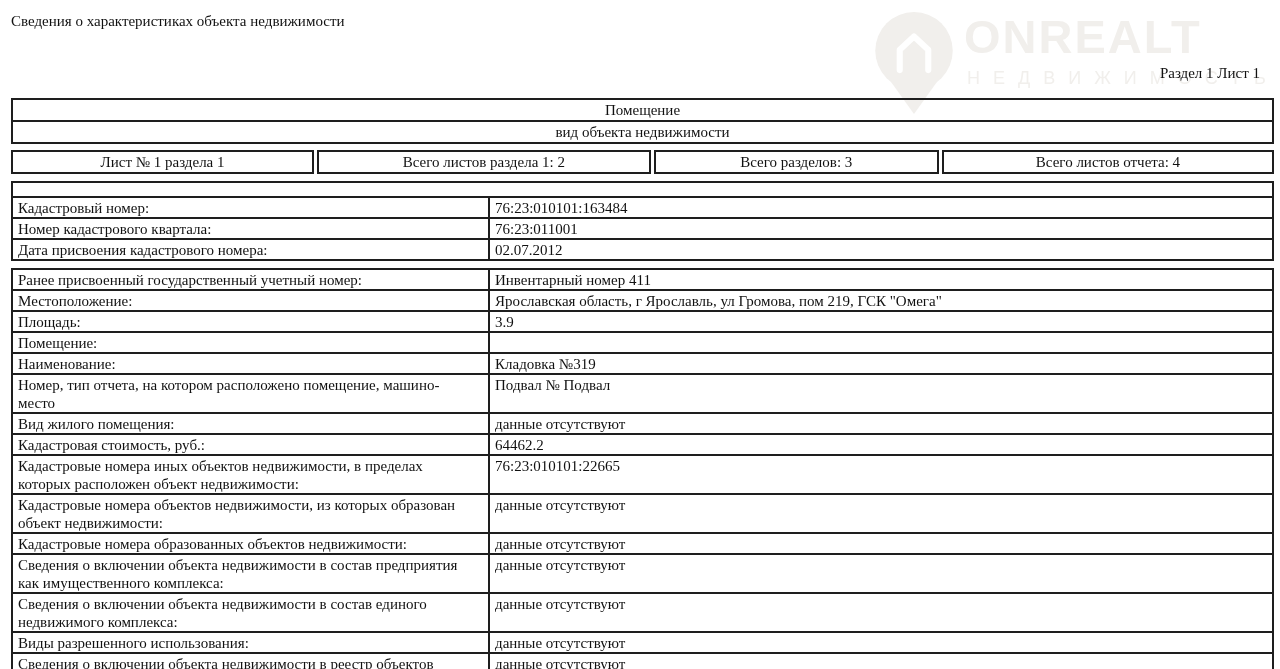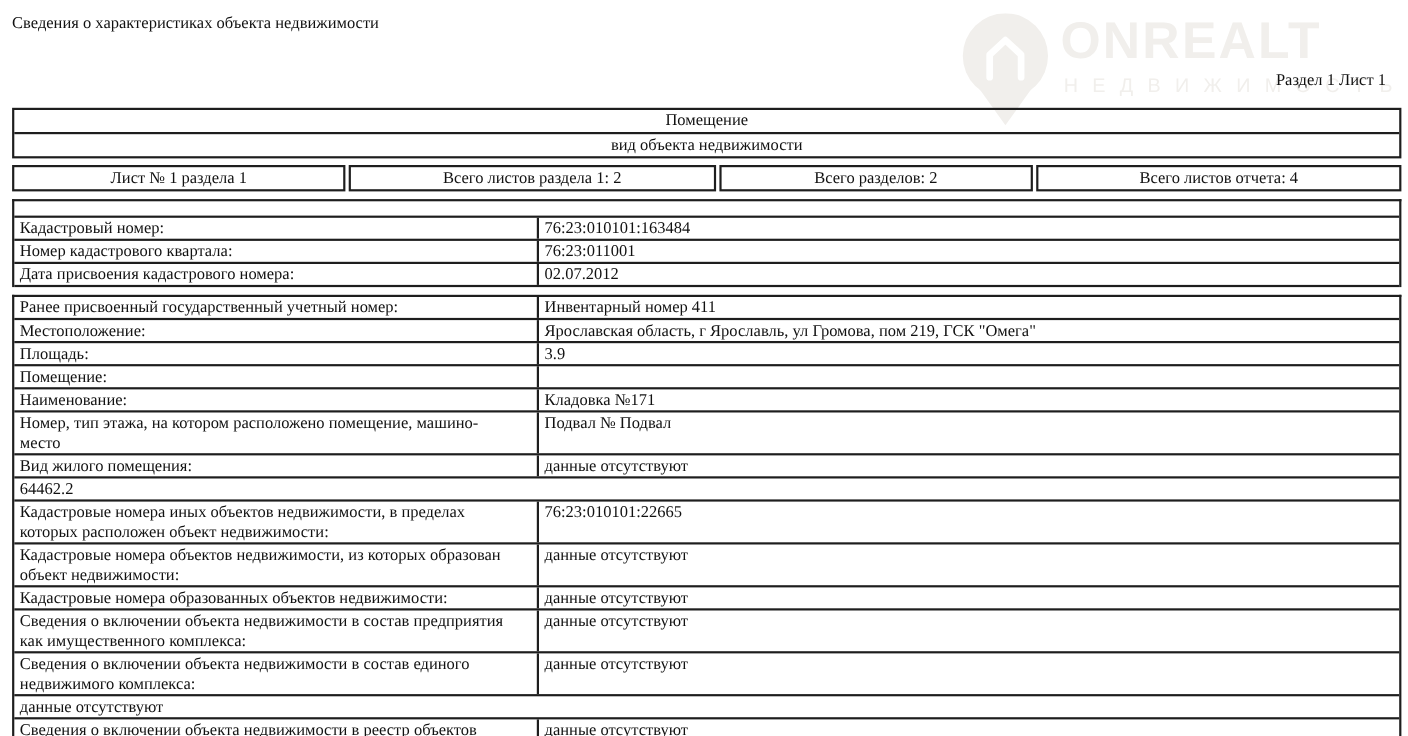--- a/index.html
+++ b/index.html
@@ -100,21 +100,21 @@
   <div class="section-label">Раздел 1 Лист 1</div>
 
   <div class="obj-header">
     <div class="hrow">Помещение</div>
     <div class="hrow">вид объекта недвижимости</div>
   </div>
 
   <div class="sheet-strip">
     <div class="scell c0">Лист № 1 раздела 1</div>
     <div class="scell c1">Всего листов раздела 1: 2</div>
-    <div class="scell c2">Всего разделов: 2</div>
+    <div class="scell c2">Всего разделов: 3</div>
     <div class="scell c3">Всего листов отчета: 4</div>
   </div>
 
   <div class="kv-table">
     <div class="kv-row spacer"></div>
     <div class="kv-row">
       <div class="kv-cell kv-label">Кадастровый номер:</div>
       <div class="kv-cell kv-value">76:23:010101:163484</div>
     </div>
     <div class="kv-row">
@@ -138,31 +138,32 @@
     </div>
     <div class="kv-row">
       <div class="kv-cell kv-label">Площадь:</div>
       <div class="kv-cell kv-value">3.9</div>
     </div>
     <div class="kv-row">
       <div class="kv-cell kv-label">Помещение:</div>
     </div>
     <div class="kv-row">
       <div class="kv-cell kv-label">Наименование:</div>
-      <div class="kv-cell kv-value">Кладовка №171</div>
+      <div class="kv-cell kv-value">Кладовка №319</div>
     </div>
     <div class="kv-row">
-      <div class="kv-cell kv-label">Номер, тип этажа, на котором расположено помещение, машино-место</div>
+      <div class="kv-cell kv-label">Номер, тип отчета, на котором расположено помещение, машино-место</div>
       <div class="kv-cell kv-value">Подвал № Подвал</div>
     </div>
     <div class="kv-row">
       <div class="kv-cell kv-label">Вид жилого помещения:</div>
       <div class="kv-cell kv-value">данные отсутствуют</div>
     </div>
     <div class="kv-row">
+      <div class="kv-cell kv-label">Кадастровая стоимость, руб.:</div>
       <div class="kv-cell kv-value">64462.2</div>
     </div>
     <div class="kv-row">
       <div class="kv-cell kv-label">Кадастровые номера иных объектов недвижимости, в пределах которых расположен объект недвижимости:</div>
       <div class="kv-cell kv-value">76:23:010101:22665</div>
     </div>
     <div class="kv-row">
       <div class="kv-cell kv-label">Кадастровые номера объектов недвижимости, из которых образован объект недвижимости:</div>
       <div class="kv-cell kv-value">данные отсутствуют</div>
     </div>
@@ -172,20 +173,21 @@
     </div>
     <div class="kv-row">
       <div class="kv-cell kv-label">Сведения о включении объекта недвижимости в состав предприятия как имущественного комплекса:</div>
       <div class="kv-cell kv-value">данные отсутствуют</div>
     </div>
     <div class="kv-row">
       <div class="kv-cell kv-label">Сведения о включении объекта недвижимости в состав единого недвижимого комплекса:</div>
       <div class="kv-cell kv-value">данные отсутствуют</div>
     </div>
     <div class="kv-row">
+      <div class="kv-cell kv-label">Виды разрешенного использования:</div>
       <div class="kv-cell kv-value">данные отсутствуют</div>
     </div>
     <div class="kv-row">
       <div class="kv-cell kv-label">Сведения о включении объекта недвижимости в реестр объектов</div>
       <div class="kv-cell kv-value">данные отсутствуют</div>
     </div>
   </div>
 
 </div>
 

